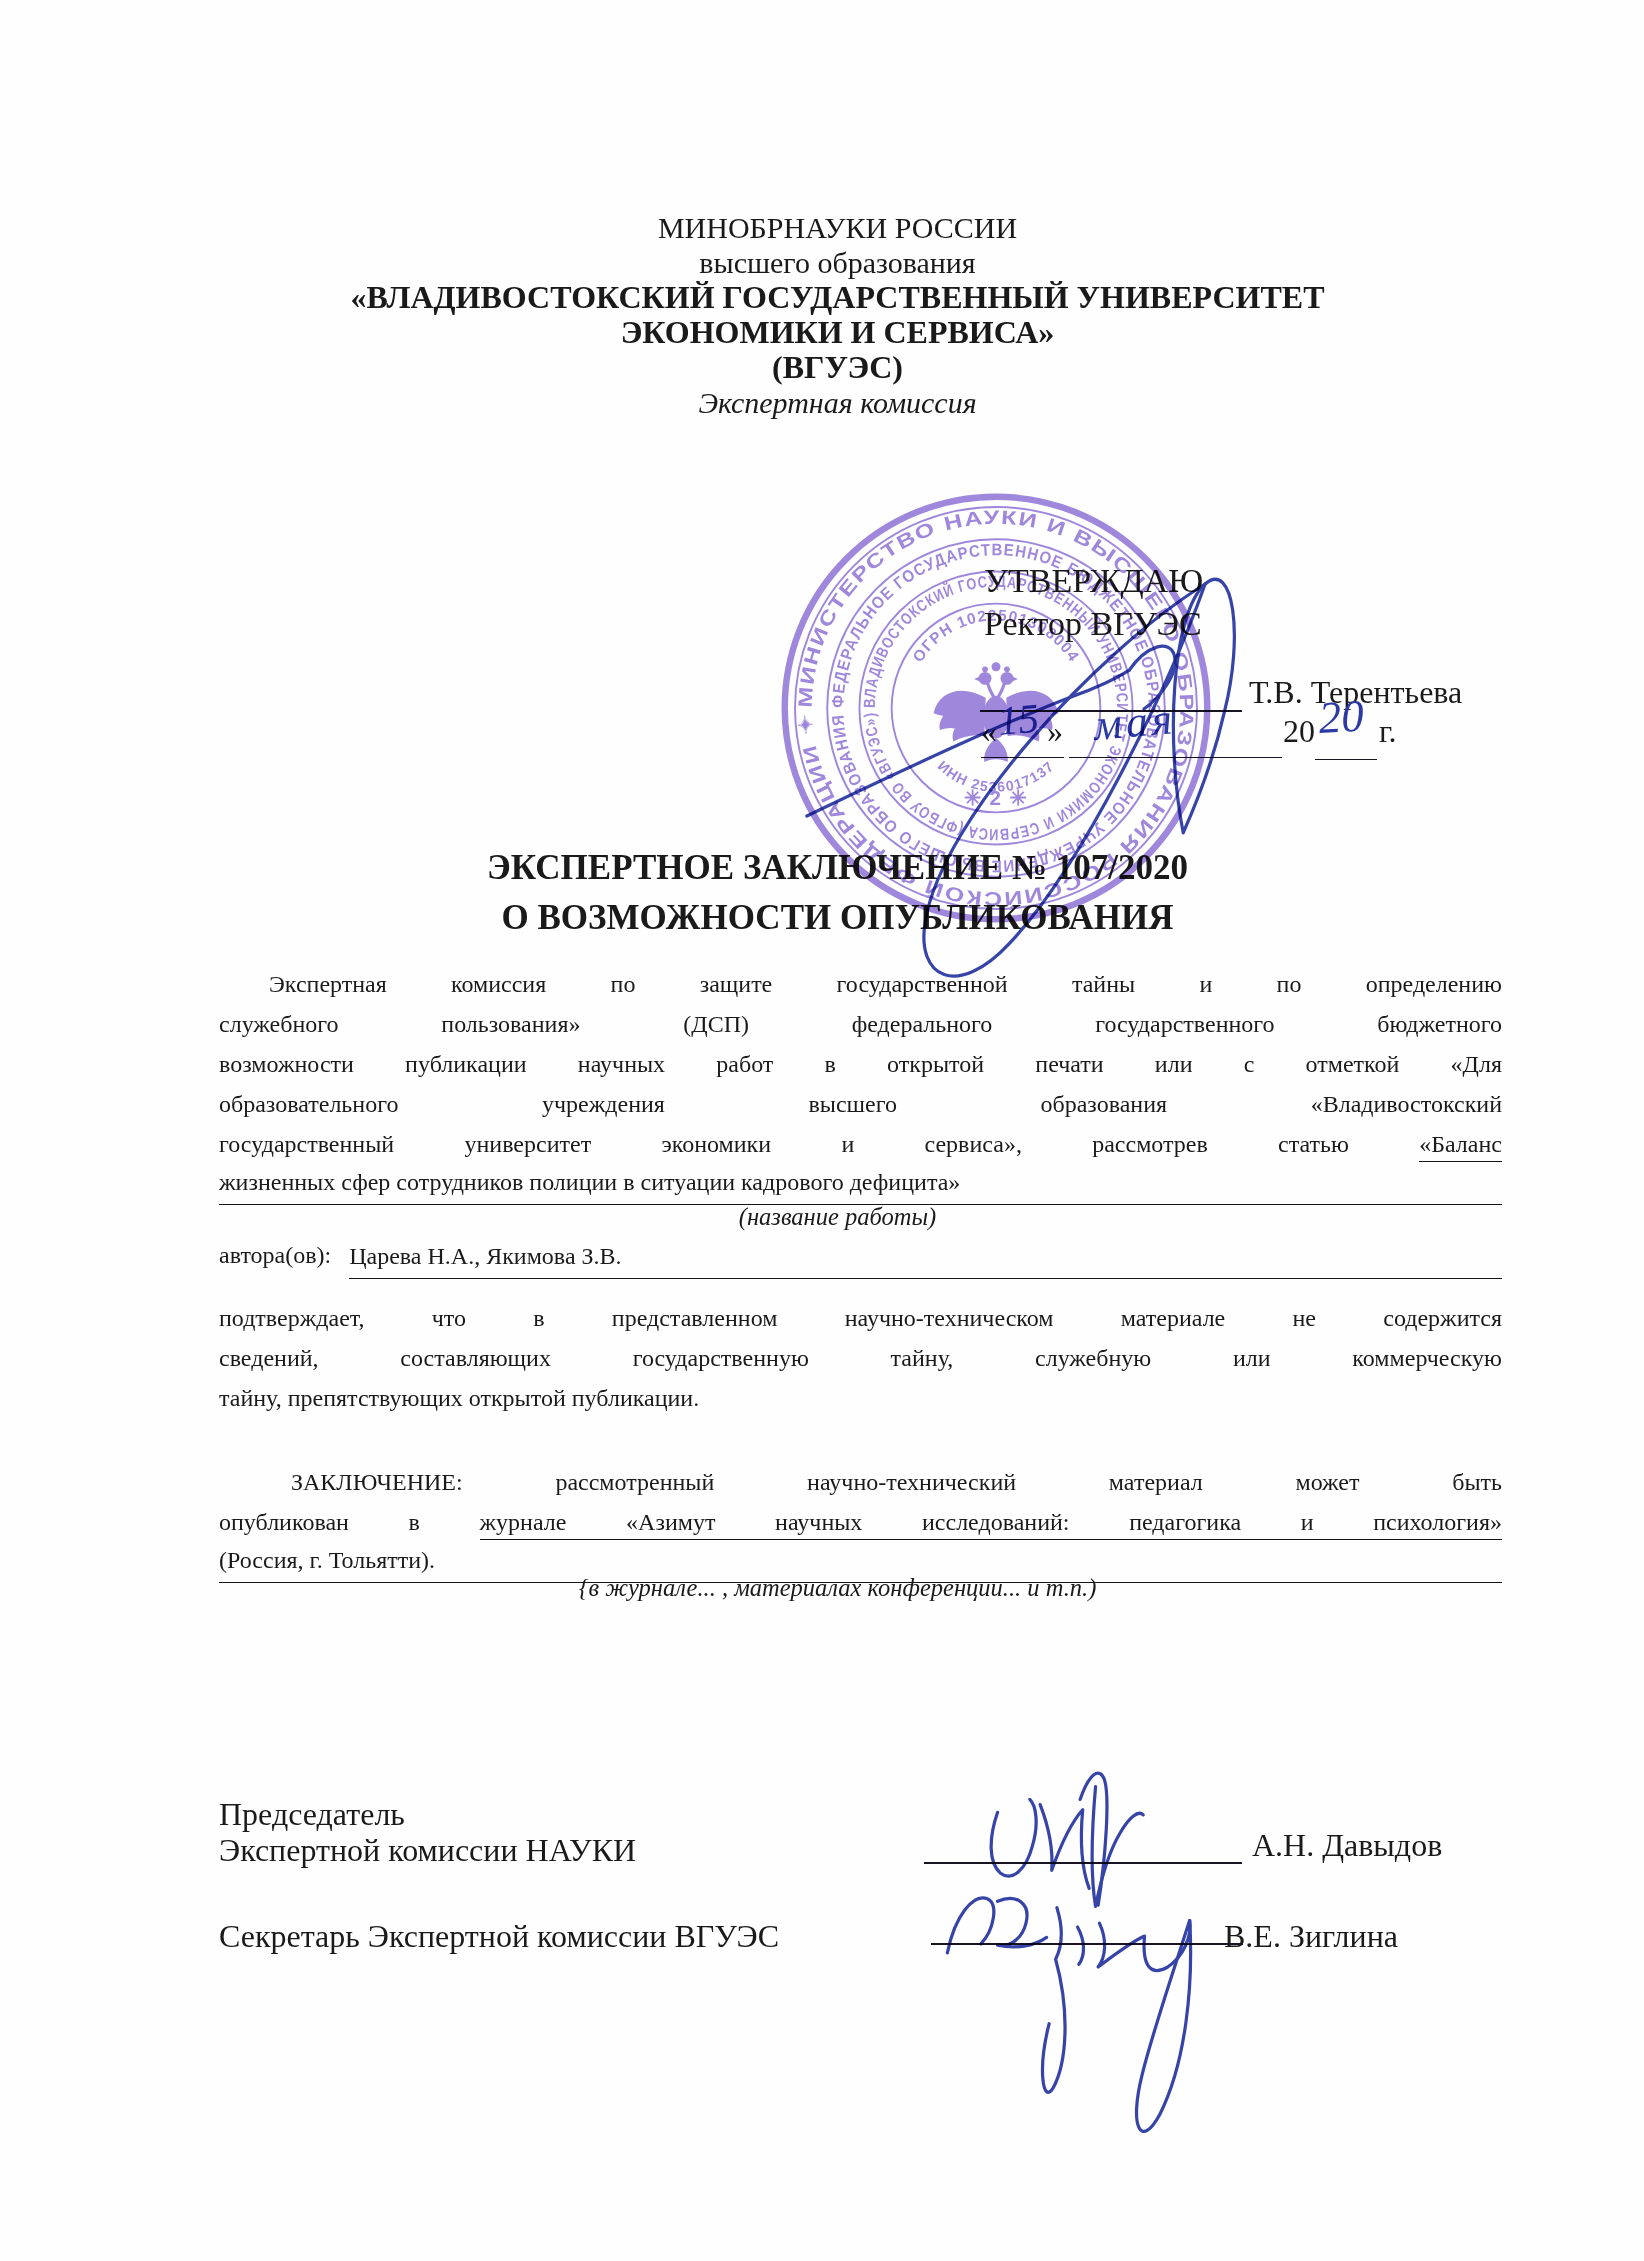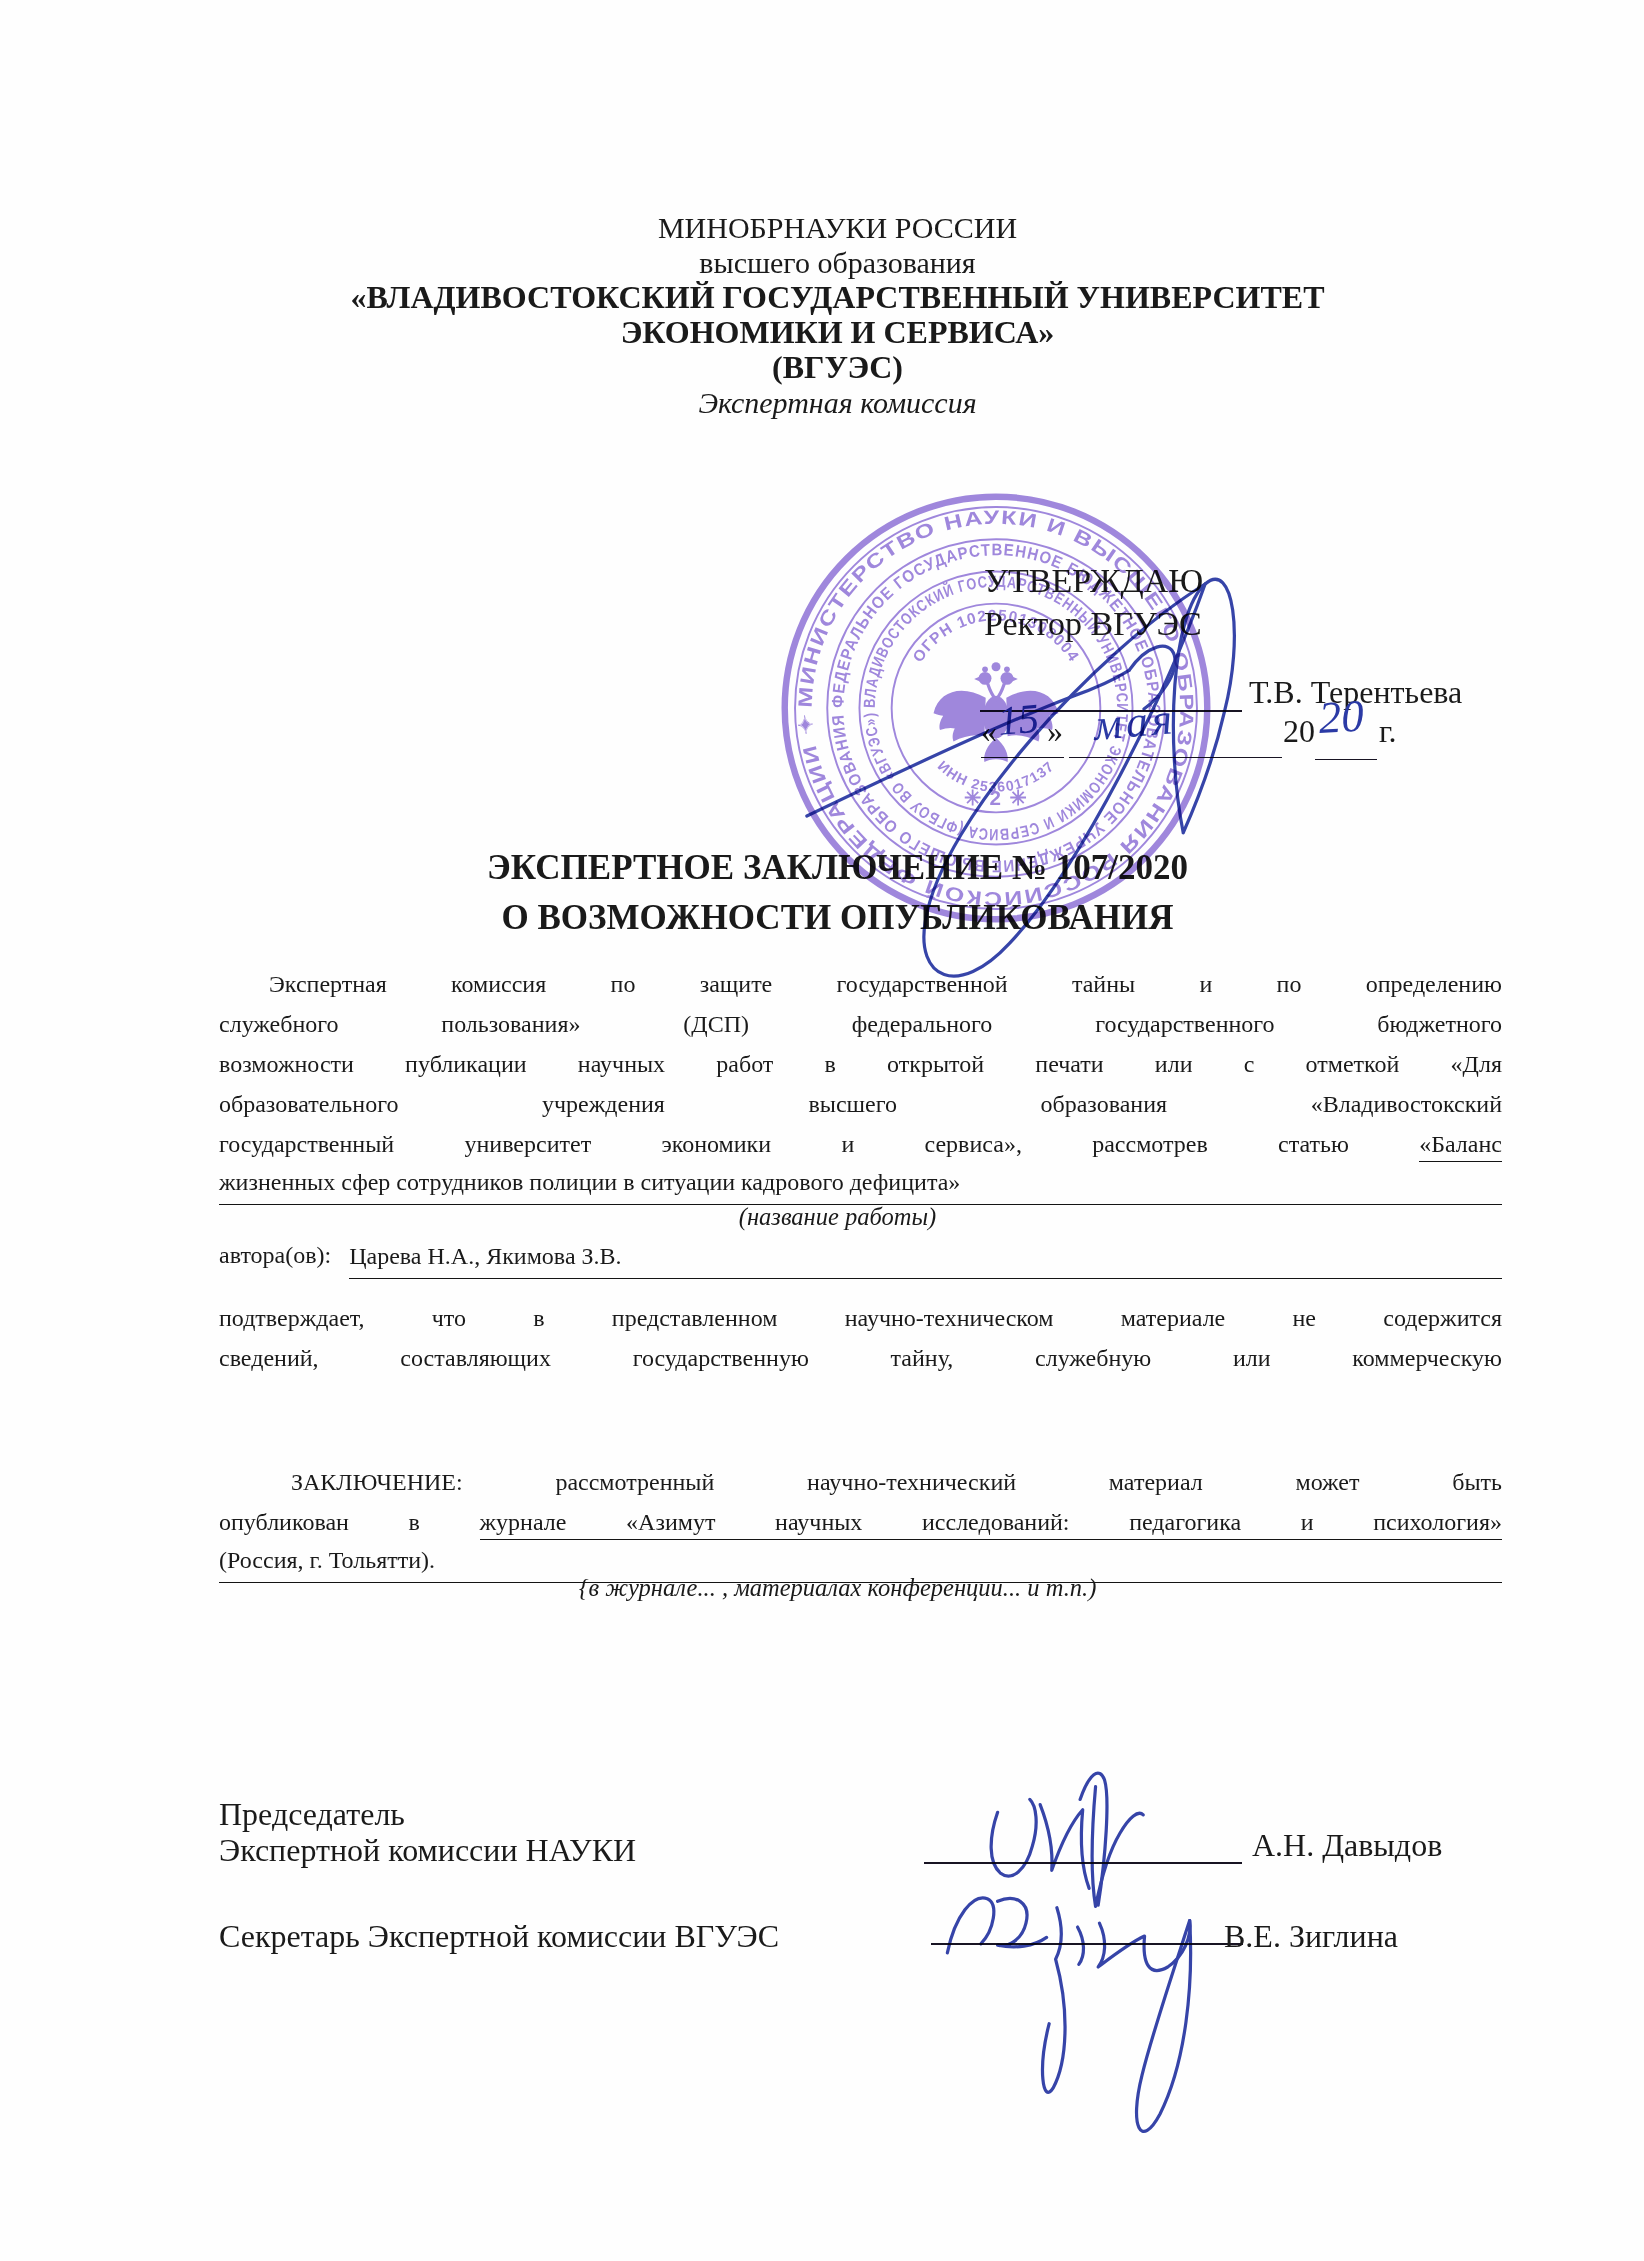--- a/index.html
+++ b/index.html
@@ -101,20 +101,21 @@
 <div class="abs para fillrow" style="top:1238px;">
   <span class="lbl">автора(ов):</span>
   <span class="gap"></span>
   <span class="utext">Царева Н.А., Якимова З.В.</span>
   <span class="fill"></span>
 </div>
 
 <div class="abs para" style="top:1298px;">
   <div class="line">подтверждает, что в представленном научно-техническом материале не содержится</div>
   <div class="line">сведений, составляющих государственную тайну, служебную или коммерческую</div>
+  <div class="line-left">тайну, препятствующих открытой публикации.</div>
 </div>
 
 <div class="abs para" style="top:1462px;">
   <div class="line ind2">ЗАКЛЮЧЕНИЕ: рассмотренный научно-технический материал может быть</div>
   <div class="line"><span>опубликован в </span><span class="u">журнале «Азимут научных исследований: педагогика и психология»</span></div>
   <div class="fillrow">
     <span class="utext">(Россия, г. Тольятти).</span>
     <span class="fill"></span>
   </div>
 </div>

